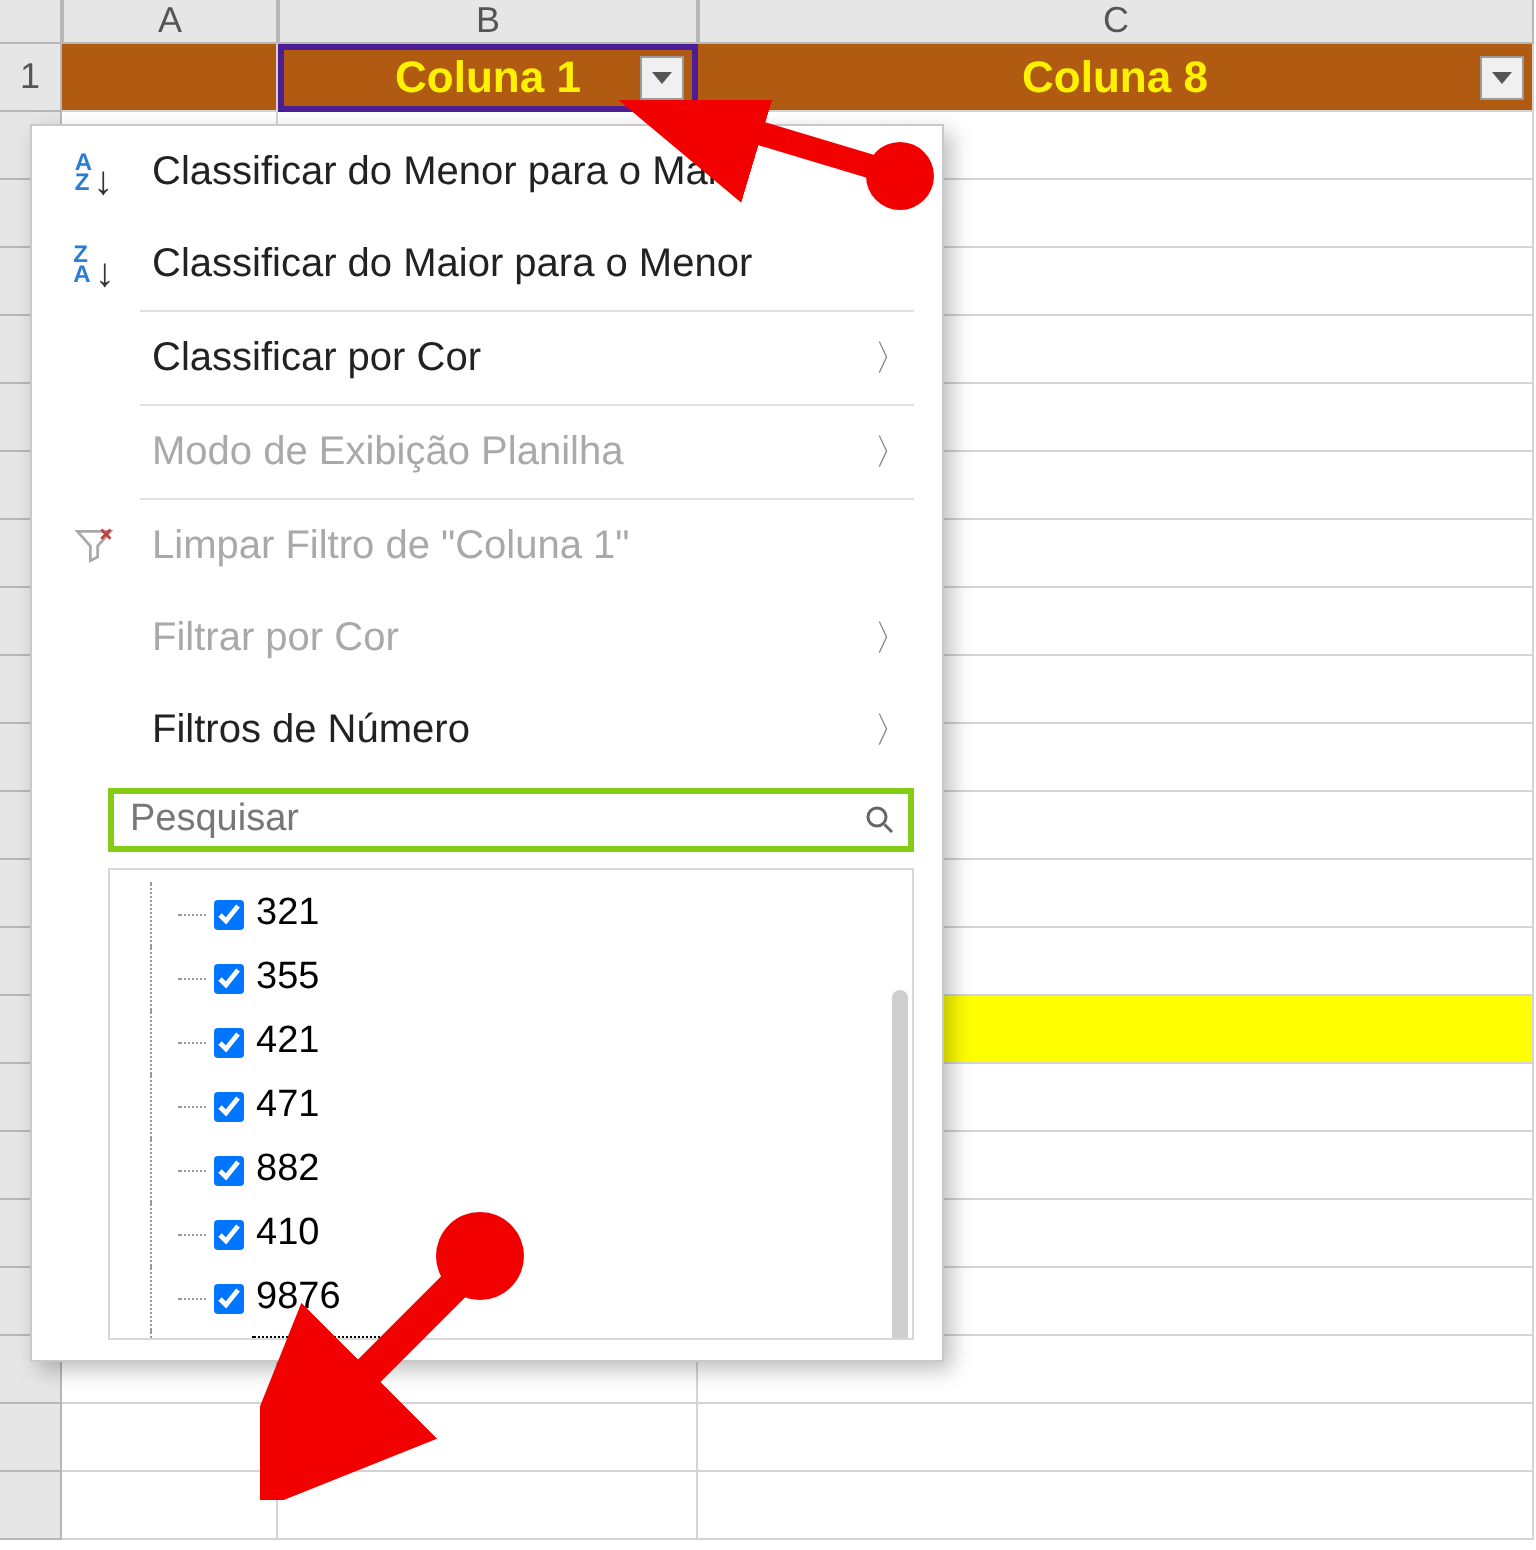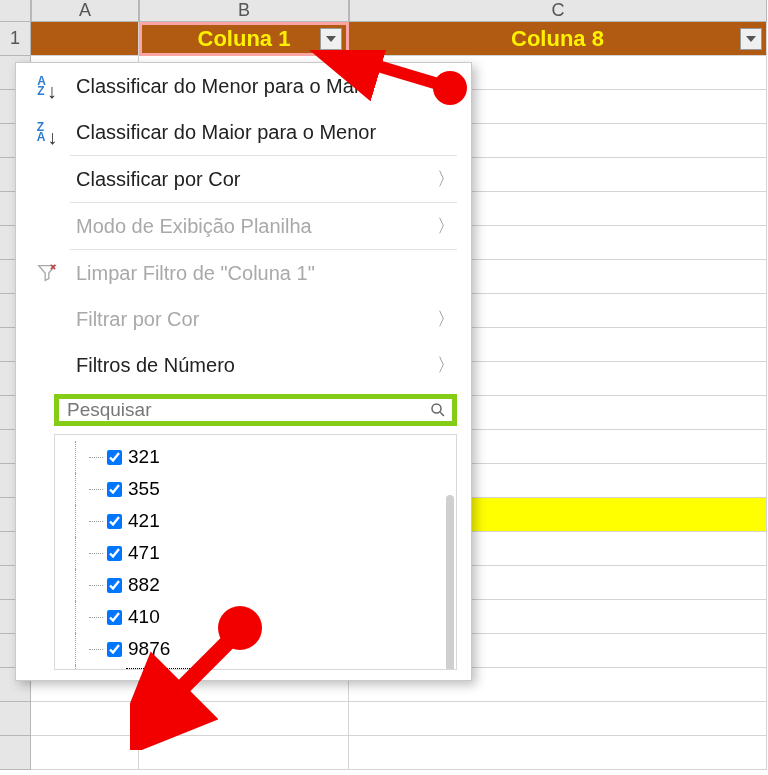--- a/index.html
+++ b/index.html
@@ -55,21 +55,21 @@
   .cell.C { width:418px; }
   
   .hdrcell {
     background:#b05a12;
     color:#fff200;
     font-weight:bold;
     font-size:22px;
     justify-content:center;
     position:relative;
   }
-  .hdrcell.B { border:3px solid #fca5a5; border-bottom-width:3px;}
+  .hdrcell.B { border:3px solid #4c1d95; border-bottom-width:3px;}
   .filter-btn {
     position:absolute; right:4px; top:50%; transform:translateY(-50%);
     width:22px; height:22px;
     background:#f0f0f0;
     border:1px solid #9a9a9a;
     display:flex; align-items:center; justify-content:center;
   }
   .tri-down {
     width:0;height:0;border-left:5px solid transparent;border-right:5px solid transparent;border-top:6px solid #555;
   }
@@ -97,21 +97,21 @@
   .menu-item .label { flex:1; }
   .menu-item .chev { color:#888; font-size:18px; }
   .sep { height:1px; background:#e1e1e1; margin:0 14px 0 54px; }
   .az-icon { font-size:12px; color:#2b7cd3; font-weight:bold; line-height:10px; text-align:left;}
   .az-icon .arrow { color:#333; font-size:20px; display:inline-block; vertical-align:top; margin-left:2px;}
   .funnel-x { position:relative; width:22px; height:22px; }
   .funnel-x svg { width:22px; height:22px; stroke:#a9a9a9; fill:none; stroke-width:1.5;}
   .search-wrap { padding:6px 14px 4px 38px; }
   .search-box {
     display:flex; align-items:center;
-    border:5px solid #84cc16;
+    border:3px solid #84cc16;
     height:32px;
     background:#fff;
   }
   .search-box input {
     flex:1; border:none; outline:none; font-size:19px; padding:0 8px; color:#666;
     font-style:normal;
   }
   .search-box input::placeholder { color:#777; }
   .search-box .mag { width:28px; display:flex; align-items:center; justify-content:center; }
   .search-box .mag svg { width:18px; height:18px; stroke:#666; fill:none; stroke-width:2;}

